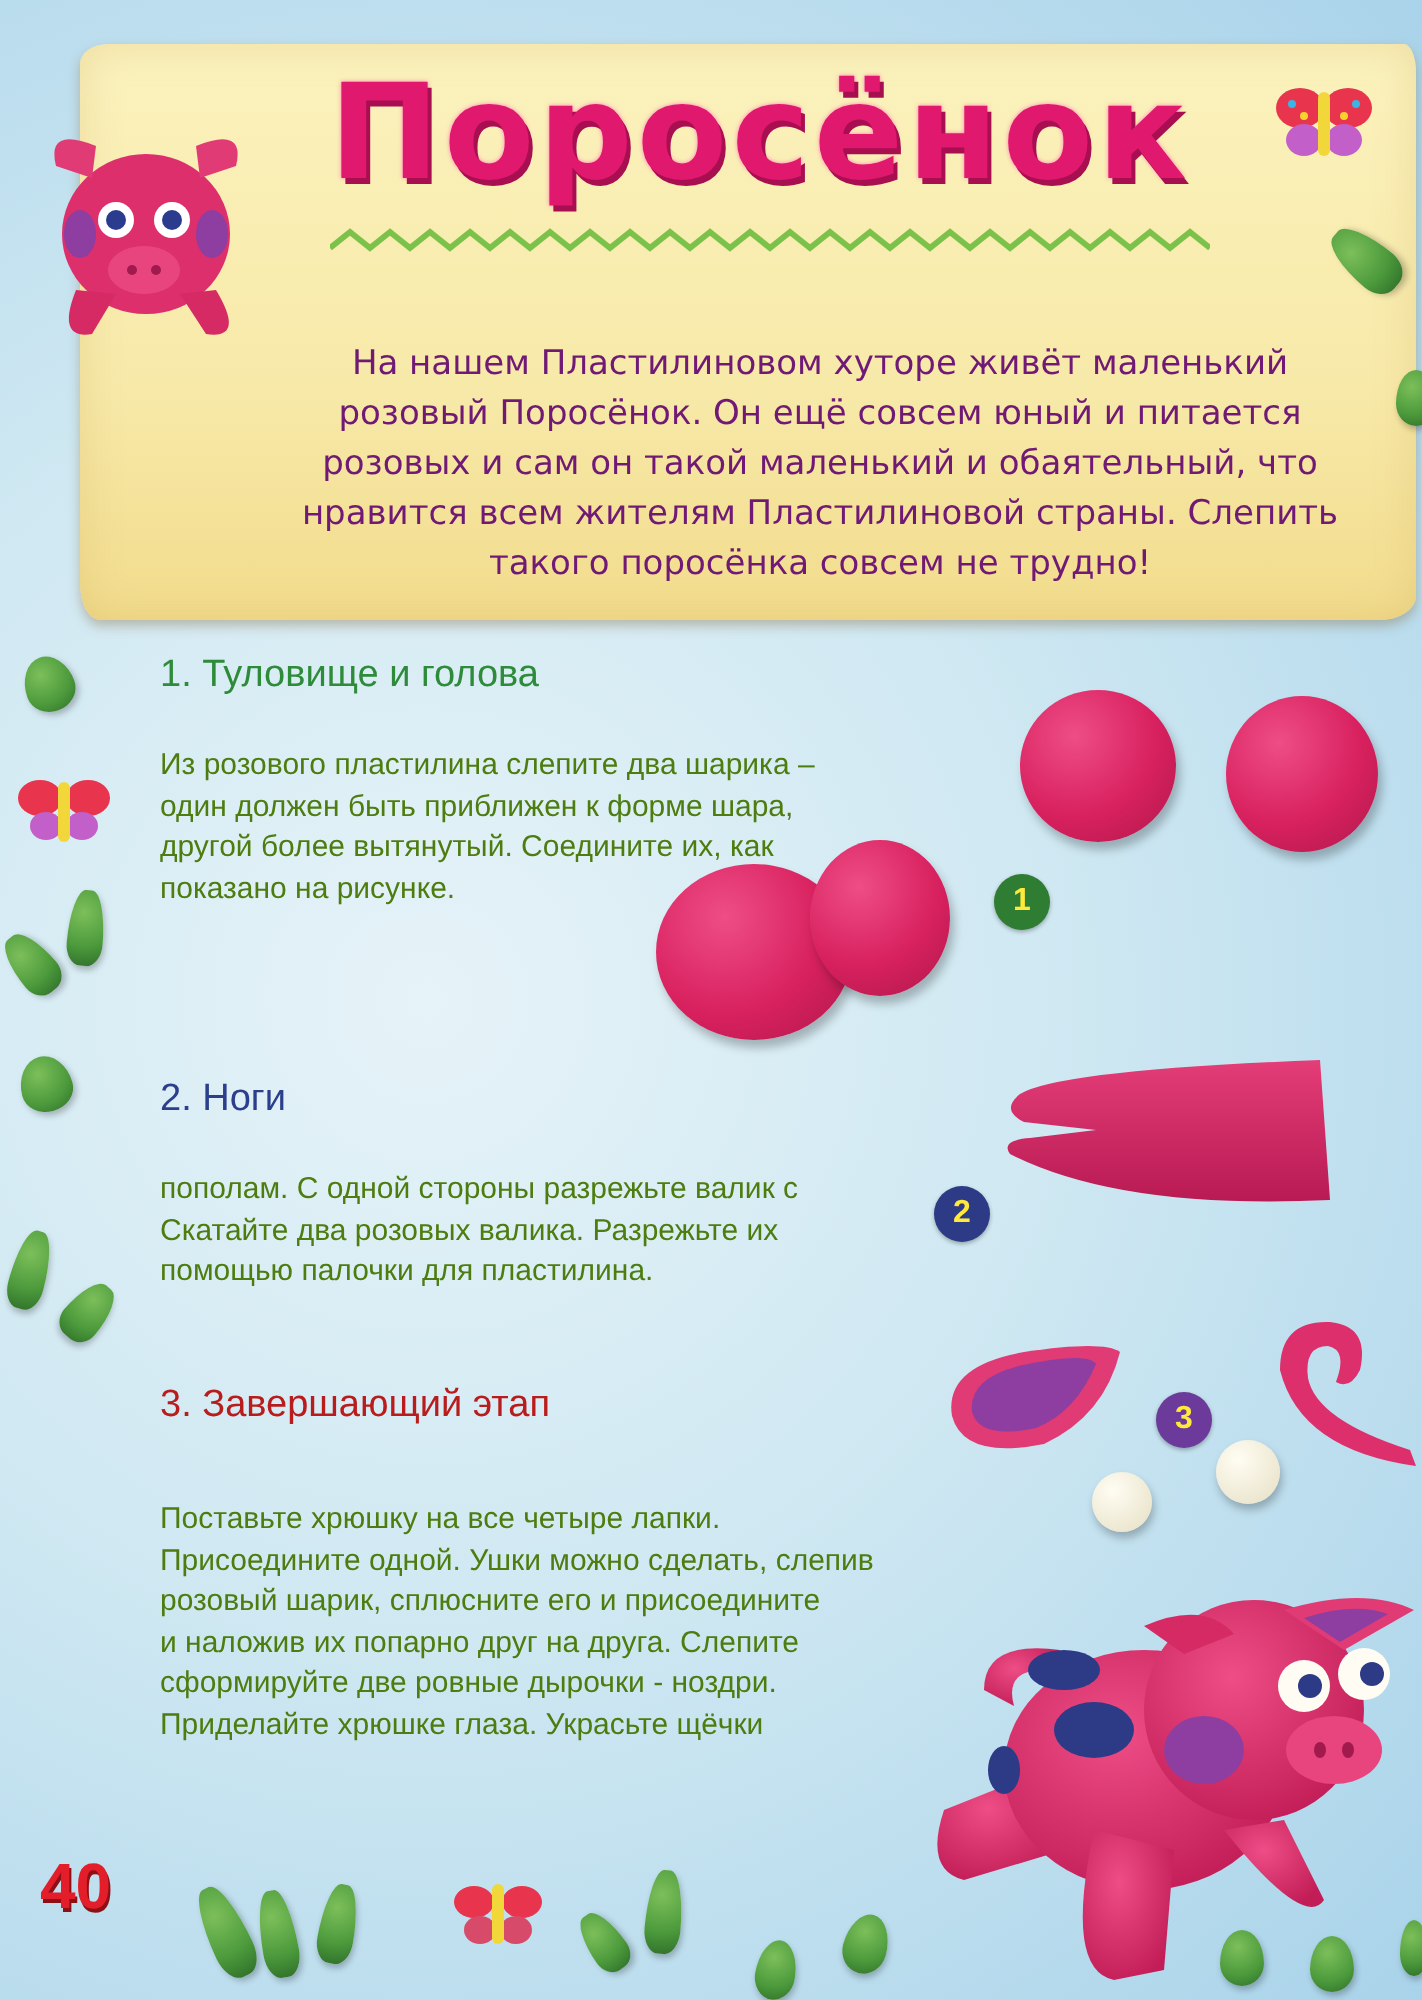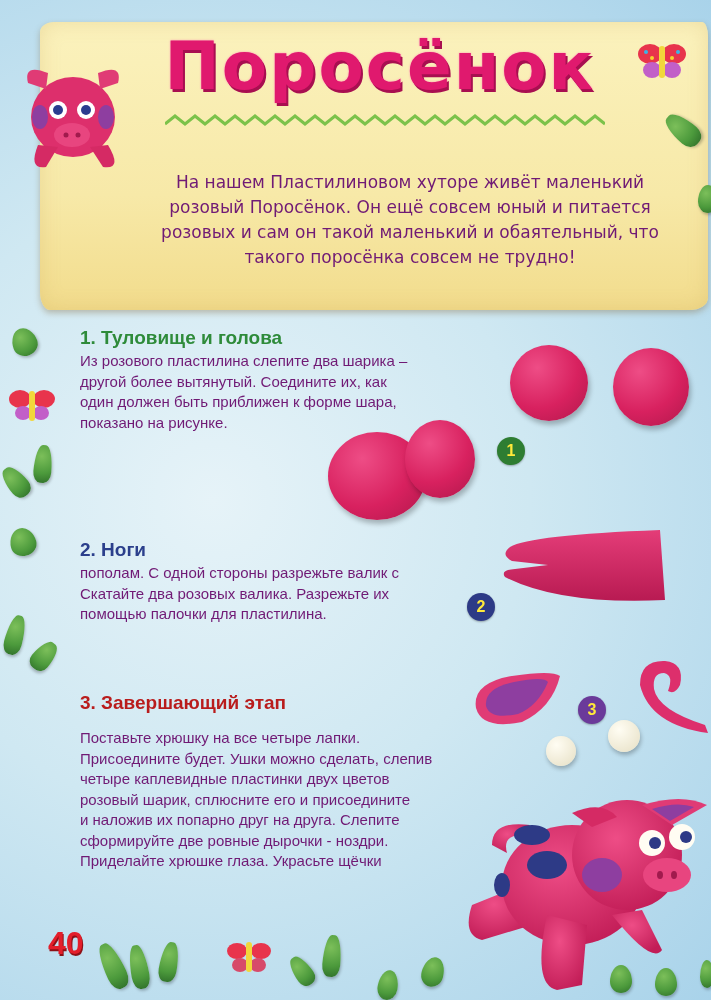--- a/index.html
+++ b/index.html
@@ -21,34 +21,34 @@
     font-family: "DejaVu Sans", sans-serif; font-weight: bold;
     font-size: 66px; letter-spacing: 2px; color: #e0196e;
     text-shadow: 2px 3px 0 #a80f50, 0 0 2px #ff7fb5;
   }
   .zigzag { position: absolute; left: 165px; top: 114px; width: 440px; height: 12px; }
   .intro {
     position: absolute; left: 140px; top: 138px; width: 540px; text-align: center;
     font-family: "DejaVu Sans", sans-serif; font-size: 17px; line-height: 25px; color: #701a75; margin-top: 32px;
   }
   .step-title {
-    position: absolute; font-family: "Liberation Sans", sans-serif; font-weight: bold; font-size: 19px;
+    position: absolute; font-family: "Liberation Sans", sans-serif; font-weight: normal; font-size: 19px;
   }
   .step-body {
-    position: absolute; font-family: "Liberation Sans", sans-serif; font-size: 15px; line-height: 20.5px; color: #701a75;
+    position: absolute; font-family: "Liberation Sans", sans-serif; font-size: 15px; line-height: 20.5px; color: #4d7c0f; margin-top: 22px;
   }
   .badge {
     position: absolute; width: 28px; height: 28px; border-radius: 50%;
     color: #ffe93a; font-family: "Liberation Sans", sans-serif; font-weight: bold; font-size: 16px;
     display: flex; align-items: center; justify-content: center;
     box-shadow: 0 1px 2px rgba(0,0,0,0.3);
   }
   .page-number {
     position: absolute; left: 20px; top: 925px; font-family: "Liberation Sans", sans-serif; font-weight: bold;
-    font-size: 32px; color: #e31e2a; text-shadow: 1px 2px 0 #8d1016; margin-left: 28px;
+    font-size: 32px; color: #e31e2a; text-shadow: 1px 2px 0 #8d1016;
   }
   .ball {
     position: absolute; border-radius: 50%;
     background: radial-gradient(circle at 35% 30%, #ee4d86 0%, #d8215f 55%, #b0184b 100%);
     box-shadow: 2px 4px 5px rgba(0,0,0,0.25);
   }
   .leaf {
     position: absolute; background: radial-gradient(circle at 40% 30%, #7cbf5a 0%, #4c9a3c 60%, #2f6f2a 100%);
     border-radius: 50% 50% 50% 50% / 60% 60% 40% 40%;
     box-shadow: 1px 2px 3px rgba(0,0,0,0.25);
@@ -91,28 +91,29 @@
   <circle cx="10" cy="12" r="2" fill="#3bb4e6"></circle>
     <circle cx="42" cy="12" r="2" fill="#3bb4e6"></circle>
   <circle cx="16" cy="18" r="2" fill="#f6d32d"></circle>
     <circle cx="36" cy="18" r="2" fill="#f6d32d"></circle>
 </svg>
 
 <div class="intro">
   <div>На нашем Пластилиновом хуторе живёт маленький</div>
   <div>розовый Поросёнок. Он ещё совсем юный и питается</div>
   <div>розовых и сам он такой маленький и обаятельный, что</div>
+  <div>нравится всем жителям Пластилиновой страны. Слепить</div>
   <div>такого поросёнка совсем не трудно!</div>
 </div>
 
 <div class="step-title" style="left:80px;top:327px;color:#2e8b3a">1. Туловище и голова</div>
 <div class="step-body" style="left:80px;top:351px">
   <div>Из розового пластилина слепите два шарика –</div>
+  <div>один должен быть приближен к форме шара,</div>
   <div>другой более вытянутый. Соедините их, как</div>
-  <div>один должен быть приближен к форме шара,</div>
   <div>показано на рисунке.</div>
 </div>
 <div class="ball" style="left:510px;top:345px;width:78px;height:76px"></div>
 <div class="ball" style="left:613px;top:348px;width:76px;height:78px"></div>
 <div class="ball" style="left:328px;top:432px;width:98px;height:88px"></div>
 <div class="ball" style="left:405px;top:420px;width:70px;height:78px"></div>
 <div class="badge" style="left:497px;top:437px;background:#2e7d32">1</div>
 
 <div class="step-title" style="left:80px;top:539px;color:#2b3f8c">2. Ноги</div>
 <div class="step-body" style="left:80px;top:563px">
@@ -127,22 +128,21 @@
         <stop offset="1" stop-color="#b81a52"></stop>
       </linearGradient>
     </defs>
   <path d="M10 22 Q30 10 160 5 L165 75 Q60 80 5 52 Q0 45 15 44 L48 40 L12 36 Q0 30 10 22 Z" fill="url(#lg)"></path>
 </svg>
 <div class="badge" style="left:467px;top:593px;background:#2d3a86">2</div>
 
 <div class="step-title" style="left:80px;top:692px;color:#b91c1c">3. Завершающий этап</div>
 <div class="step-body" style="left:80px;top:728px">
   <div>Поставьте хрюшку на все четыре лапки.</div>
-  <div>Присоедините будет. Ушки можно сделать, слепив</div>
-  <div>четыре каплевидные пластинки двух цветов</div>
+  <div>Присоедините одной. Ушки можно сделать, слепив</div>
   <div>розовый шарик, сплюсните его и присоедините</div>
   <div>и наложив их попарно друг на друга. Слепите</div>
   <div>сформируйте две ровные дырочки - ноздри.</div>
   <div>Приделайте хрюшке глаза. Украсьте щёчки</div>
 </div>
 
 <svg class="abs" style="left:472px;top:668px" width="92" height="60" viewBox="0 0 92 60">
   <path d="M4 40 Q0 15 40 8 Q80 2 88 8 Q80 40 50 54 Q10 62 4 40 Z" fill="#e03b75"></path>
   <path d="M14 38 Q12 20 42 14 Q72 8 76 14 Q66 38 46 46 Q18 52 14 38 Z" fill="#8e3ea0"></path>
 </svg>

